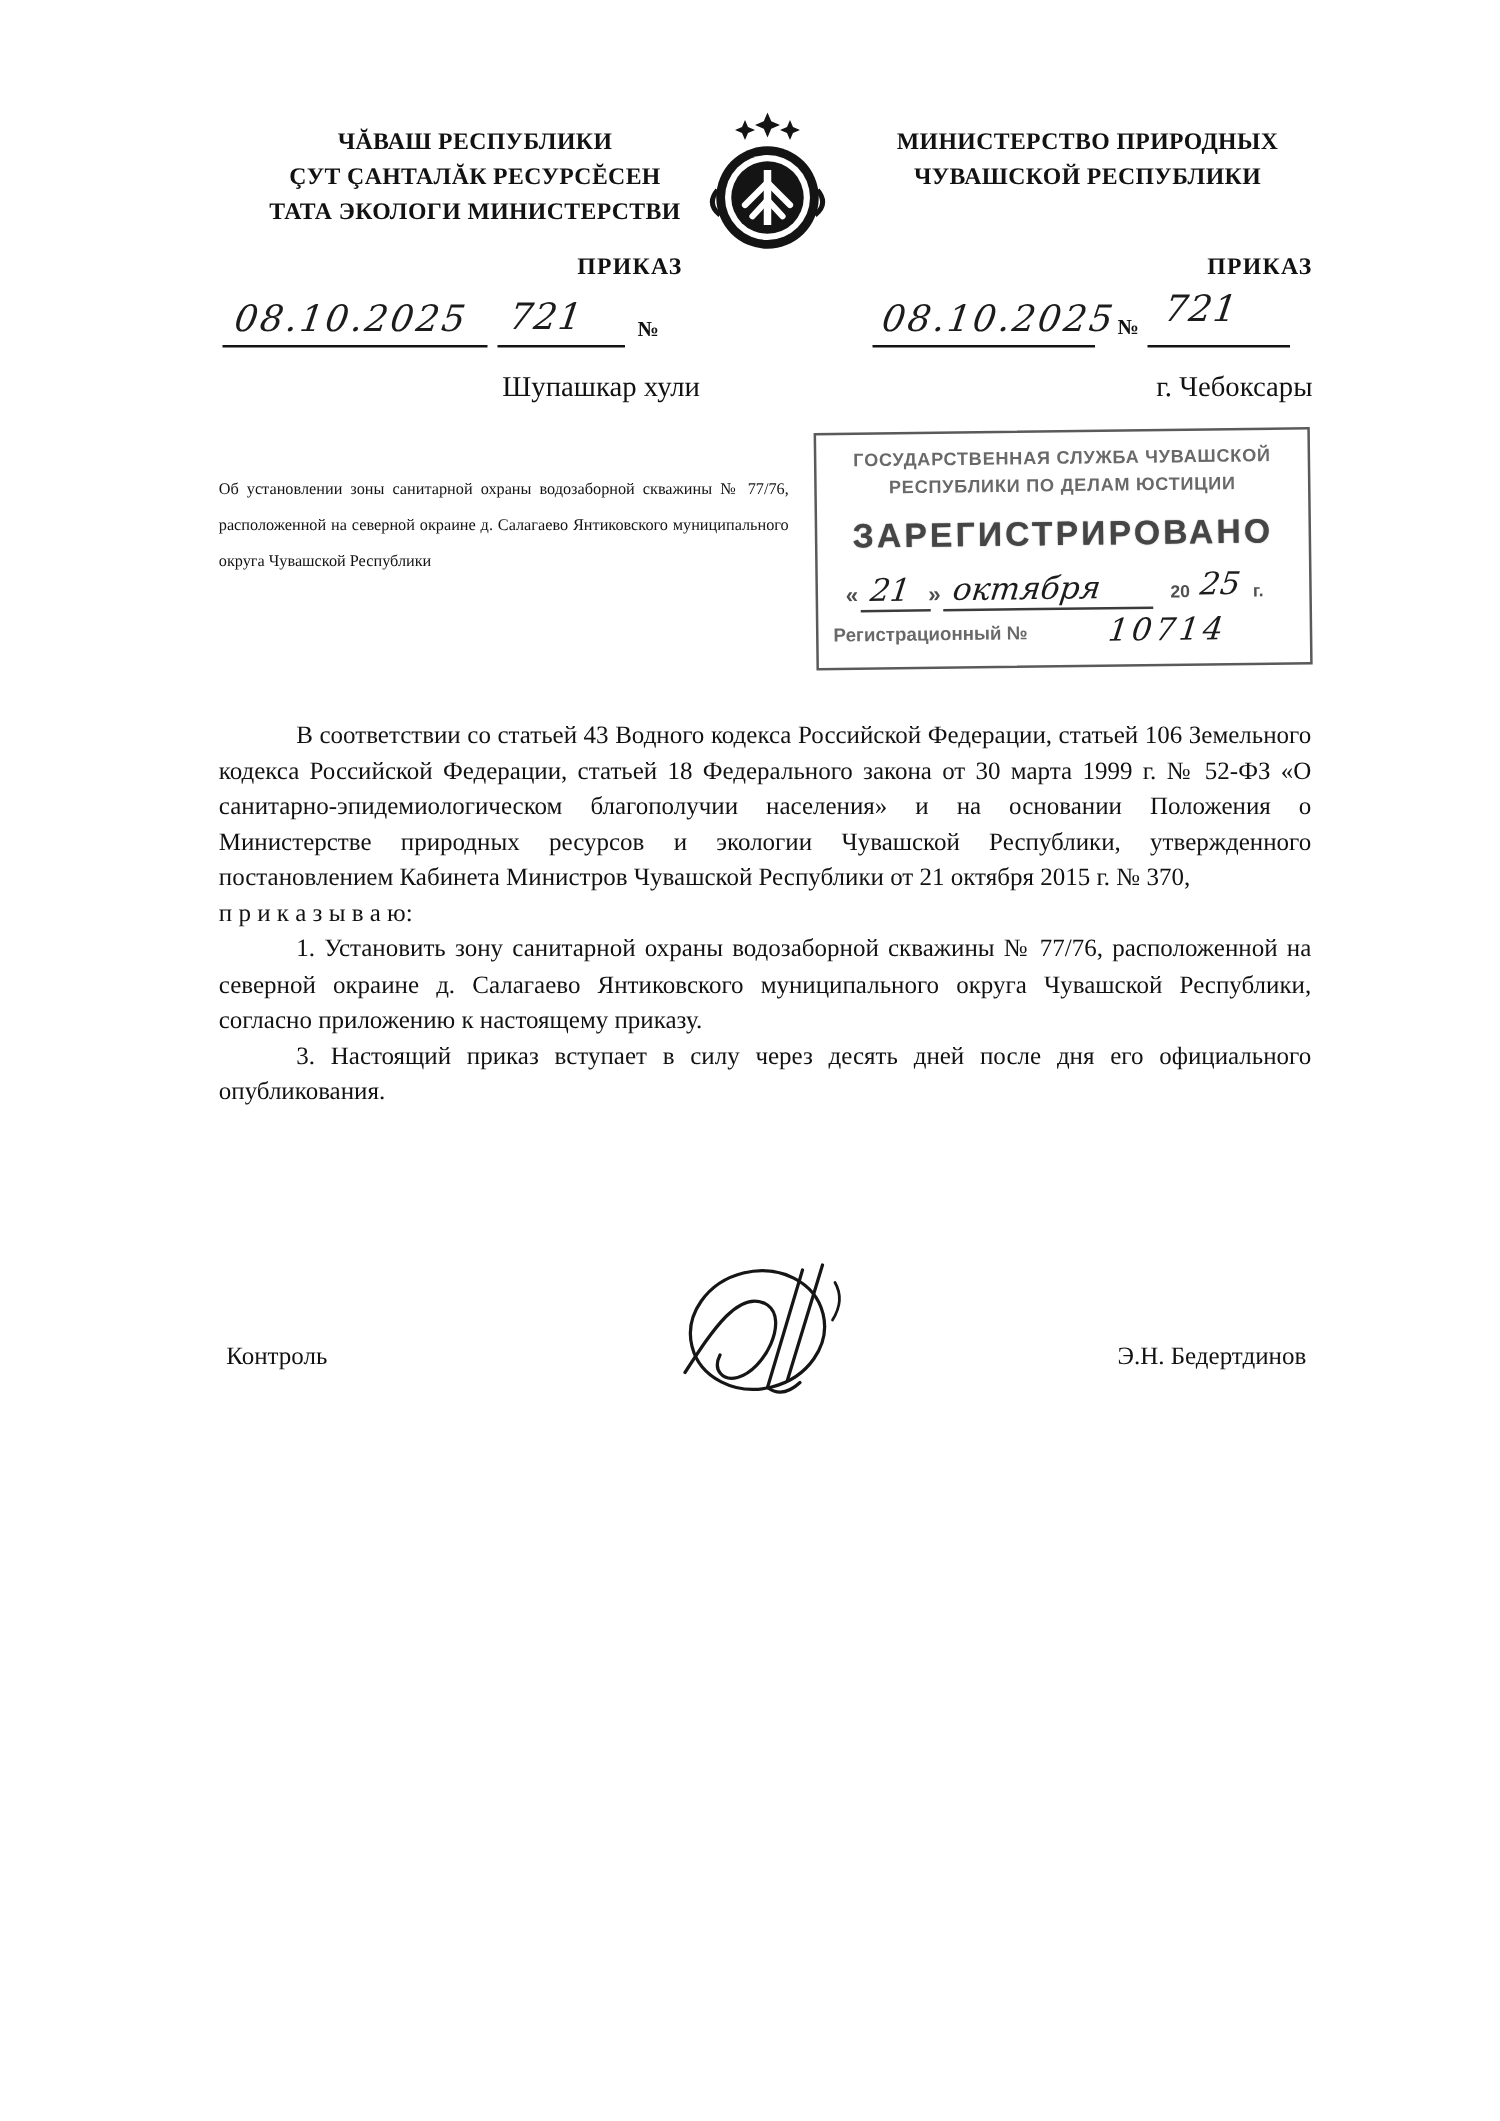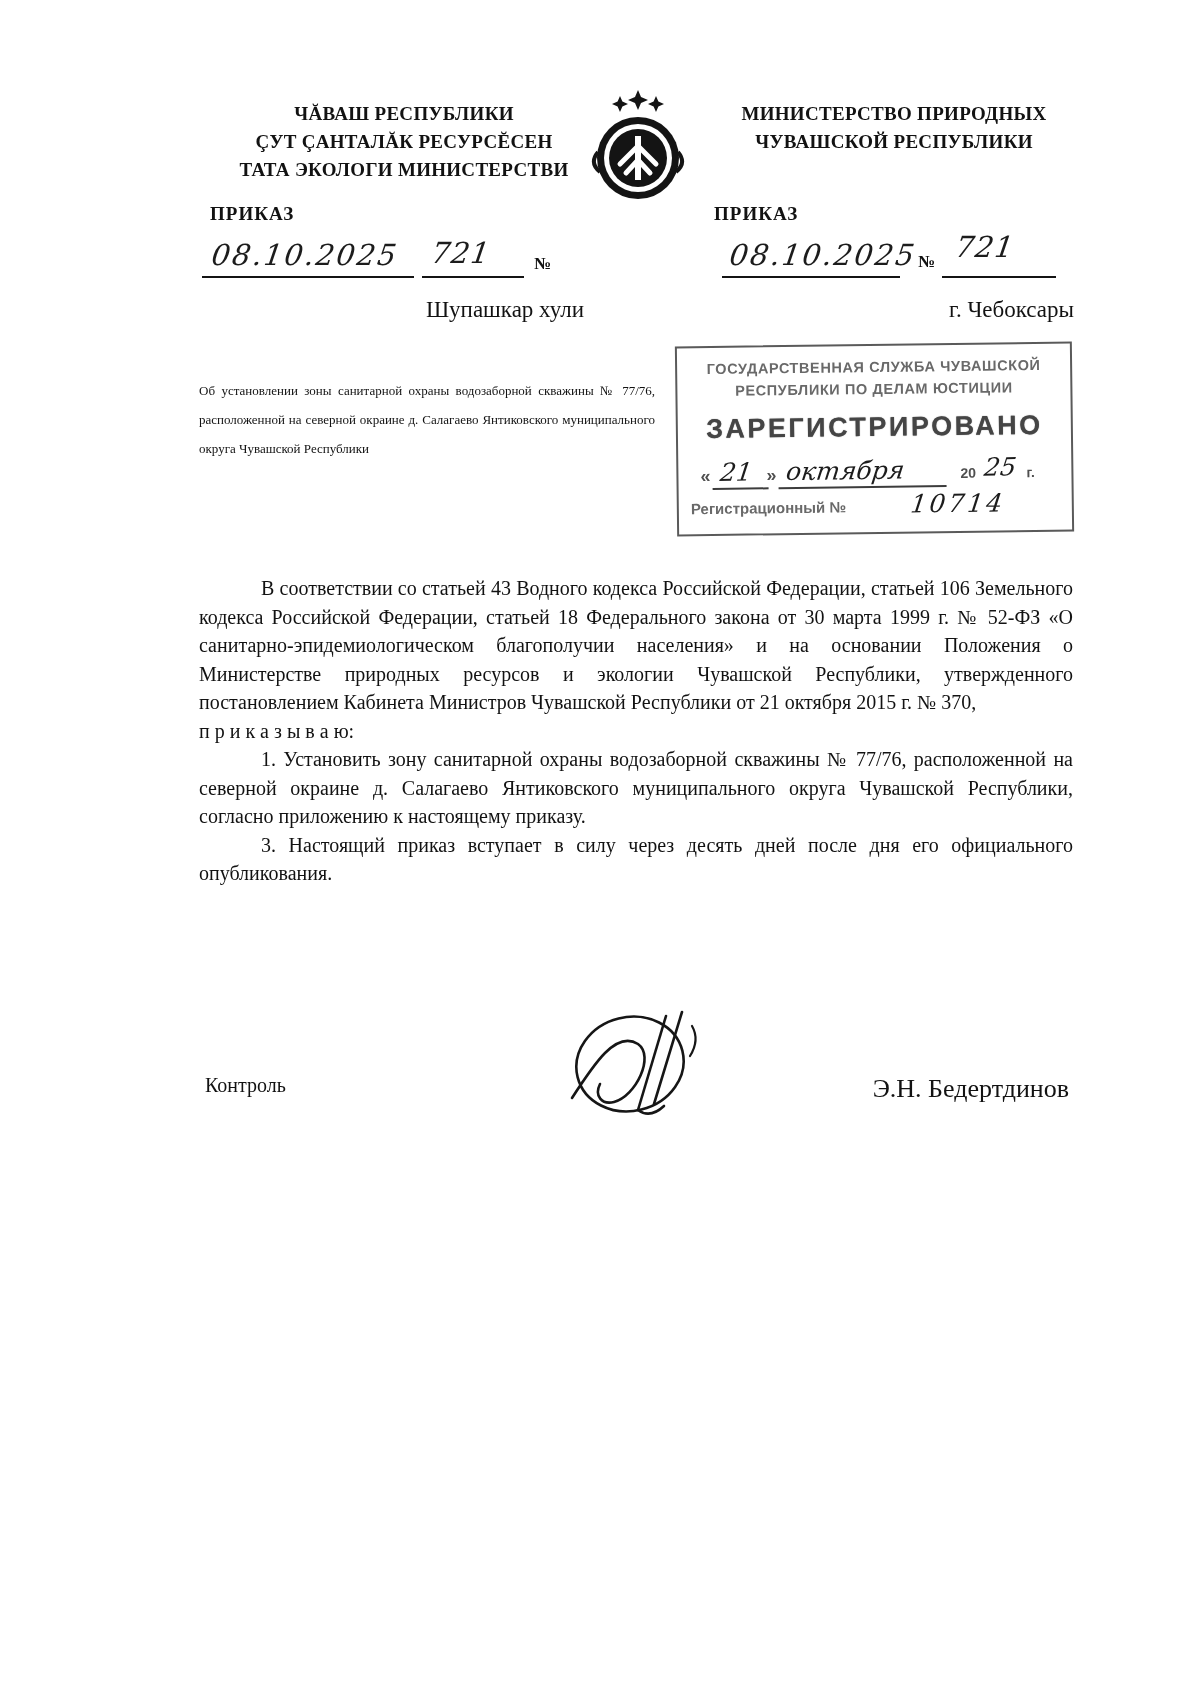--- a/index.html
+++ b/index.html
@@ -2,29 +2,29 @@
 <html><head>
 <meta charset="utf-8">
 <style>
   * { margin:0; padding:0; box-sizing:border-box; }
   html,body { background:#ffffff; }
   body {
     width:1200px; height:1697px; position:relative;
     font-family:"Liberation Serif", serif; color:#121212;
     overflow:hidden;
   }
-  .page { position:absolute; inset:0;margin-left:24px; }
+  .page { position:absolute; inset:0; }
 
   
   .org { position:absolute; width:360px; text-align:center;
          font-weight:bold; font-size:19px; line-height:28px; letter-spacing:.3px; }
   .org-left  { left:200px; top:100px; }
   .org-right { left:690px; top:100px; }
 
-  .doctype { position:absolute; width:360px; text-align:left;
+  .doctype { position:absolute; width:360px; text-align:right;
              font-weight:bold; font-size:19px; letter-spacing:1px; }
   .doctype-left  { left:186px; top:203px; }
   .doctype-right { left:690px; top:203px; }
 
   
   .emblem { position:absolute; left:563px; top:90px; width:102px; height:118px; }
 
   
   .hand { font-family:"DejaVu Serif", serif; font-style:italic; color:#1c1c1c;
           display:inline-block; transform:skewX(-8deg); }
@@ -69,21 +69,21 @@
 
   
   .body-text { position:absolute; left:175px; top:574px; width:874px;
                font-size:20px; line-height:28.5px; text-align:justify; }
   .body-text p { text-indent:62px; }
   .body-text p.no-indent { text-indent:0; }
 
   
   .minister-title { position:absolute; left:181px; top:1074px; font-size:20px; }
   .minister-name  { position:absolute; left:845px; top:1074px; width:200px;
-                    text-align:right; font-size:26px; }
+                    text-align:right; font-size:20px; }
   .signature { position:absolute; left:518px; top:998px; width:190px; height:138px; }
 </style>
 </head>
 <body>
 
 <div class="page">
 
   <div class="org org-left">
     <div>ЧĂВАШ РЕСПУБЛИКИ</div>
     <div>ÇУТ ÇАНТАЛĂК РЕСУРСĔСЕН</div>

